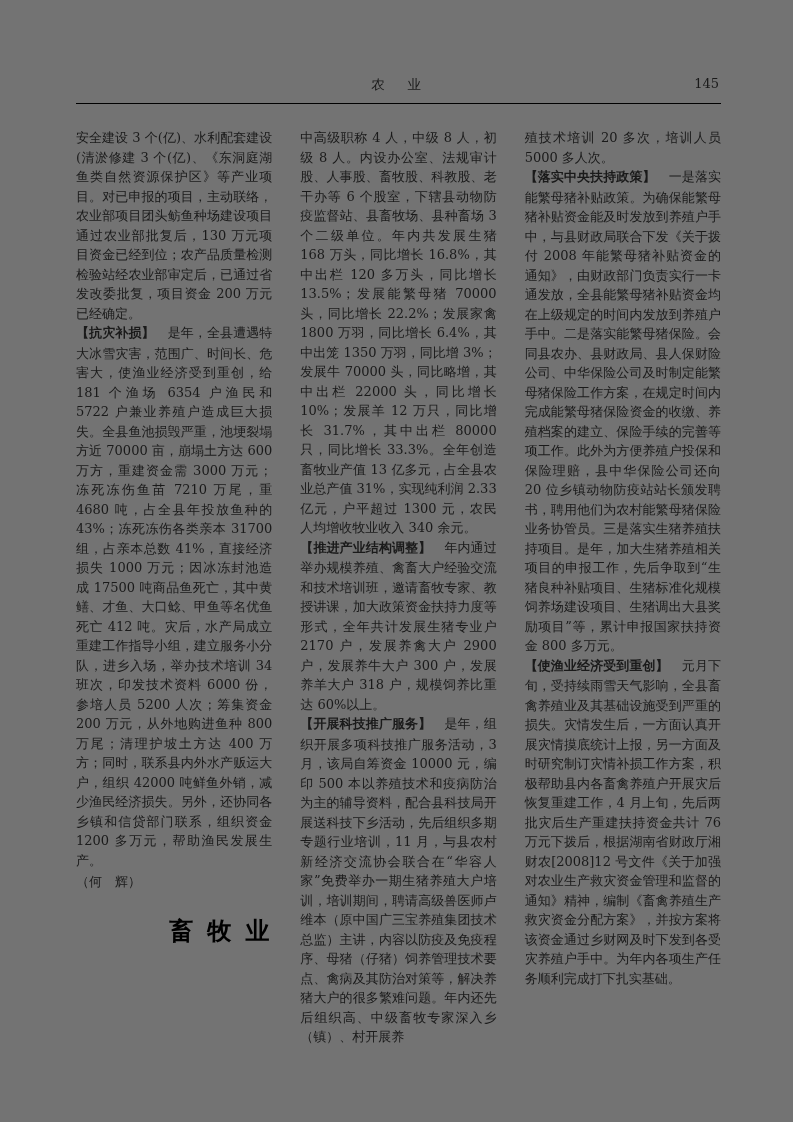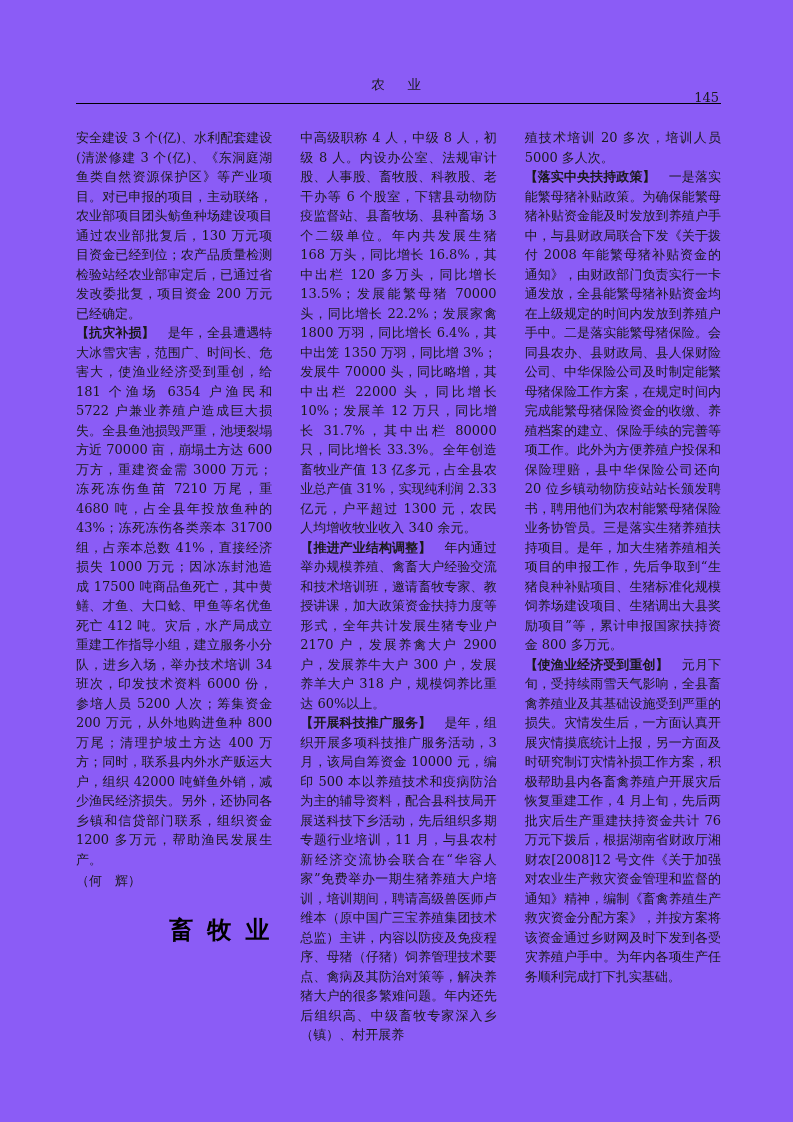--- a/index.html
+++ b/index.html
@@ -1,43 +1,43 @@
 <!DOCTYPE html>
 <html><head>
 <meta charset="utf-8">
 <style>
   * { margin: 0; padding: 0; box-sizing: border-box; }
   html, body { background: #d9d9d9; }
   .page {
     width: 793px; height: 1122px;
     margin: 0 auto;
-    background: #8b5cf6;
+    background: #737373;
     position: relative;
     padding: 76px 72px 0 76px;
     overflow: hidden;
     font-family: "DejaVu Serif", "Liberation Serif", serif;
     color: #1a1a1a;
   }
   .page-header { position: relative; height: 20px; font-size: 13.5px; }
   .header-title {
     position: absolute; left: 0; right: 0;
     text-align: center; letter-spacing: 0.35em;
   }
-  .page-number { position: absolute; right: 2px; top: 14px; font-size: 13px; }
+  .page-number { position: absolute; right: 2px; top: 0; font-size: 13px; }
   .header-rule { border-top: 1px solid #000; margin-top: 7px; }
   .columns { display: flex; gap: 28px; margin-top: 24px; }
   .col {
     flex: 1 1 0; min-width: 0;
     font-size: 13px; line-height: 19.5px;
     text-align: justify; text-justify: inter-character;
   }
   .para { text-indent: 0; }
   .para + .para { margin-top: 0; }
   .entry-label {
-    font-family: Liberation Serif, serif;
+    font-family: Liberation Mono, monospace;
     font-weight: bold;
   }
   .signature { text-align: left; padding-right: 2.2em; margin: 2px 0 4px; }
   .section-heading {
     font-family: "DejaVu Sans", "Liberation Sans", sans-serif;
     font-size: 24px; font-weight: bold;
     text-align: right; letter-spacing: 0.12em;
     margin: 30px 0 26px;
     color: #000;
   }

